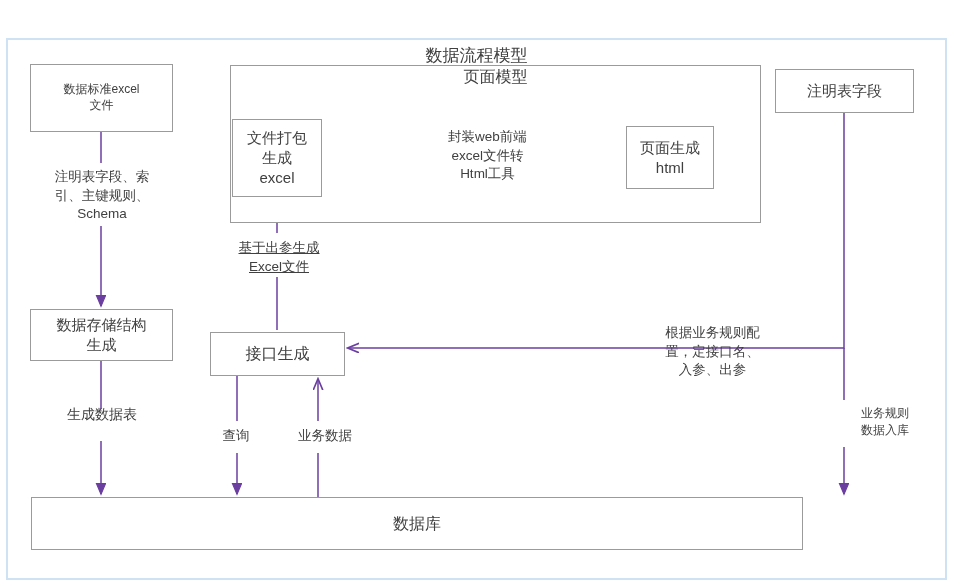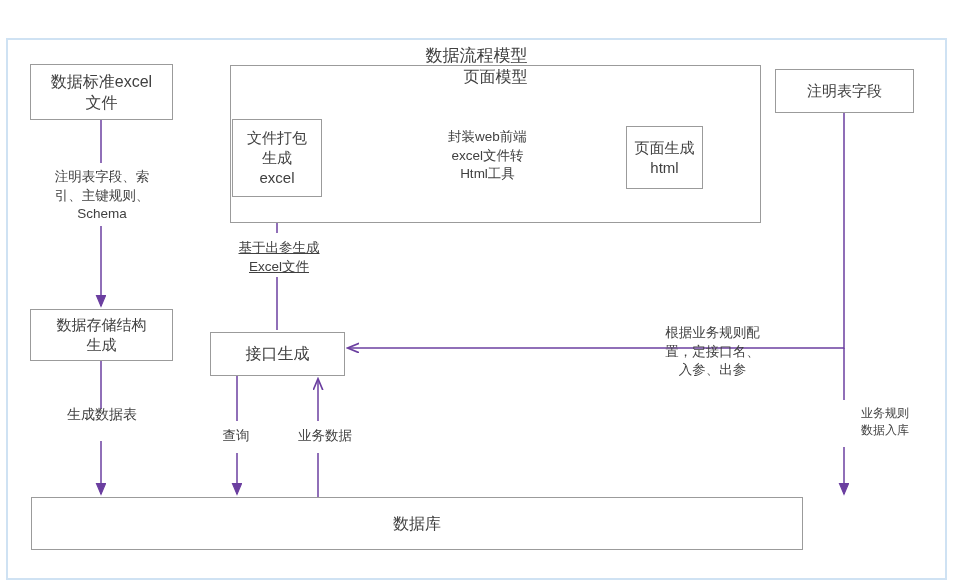--- a/index.html
+++ b/index.html
@@ -54,25 +54,25 @@
     left: 0; top: 12px;
     width: 953px;
     text-align: center;
     font-size: 17px;
     color: #404040;
     font-weight: normal;
     z-index: 5;
     margin-top: 32px;
   }
   
-  #node-excel-standard { left: 30px;  top: 64px;  width: 143px; height: 56px;  font-size: 16px; }
+  #node-excel-standard { left: 30px;  top: 64px;  width: 143px; height: 68px;  font-size: 12px; }
   #node-page-model     { left: 210px; top: 65px;  width: 531px; height: 158px; font-size: 16px;
                          align-items: flex-start; padding-top: 0; margin-left: 20px; }
   #node-file-package   { left: 232px; top: 119px; width: 90px;  height: 78px;  font-size: 15px; }
-  #node-page-html      { left: 626px; top: 126px; width: 77px;  height: 63px;  font-size: 15px; }
+  #node-page-html      { left: 626px; top: 126px; width: 88px;  height: 63px;  font-size: 15px; }
   #node-biz-rule-cfg   { left: 775px; top: 69px;  width: 139px; height: 44px;  font-size: 15px; }
   #node-data-struct    { left: 30px;  top: 309px; width: 143px; height: 52px;  font-size: 15px; }
   #node-api-gen        { left: 210px; top: 332px; width: 135px; height: 44px;  font-size: 16px; justify-content: center; }
   #node-database       { left: 31px;  top: 497px; width: 772px; height: 53px;  font-size: 16px; }
   
   #label-schema        { left: 22px;  top: 168px; width: 160px; font-size: 13.5px; }
   #label-encapsulate   { left: 400px; top: 128px; width: 175px; font-size: 13.5px; }
   #label-excel-from-out{ left: 195px; top: 239px; width: 168px; font-size: 13.5px; text-decoration: underline; }
   #label-gen-table     { left: 22px;  top: 405px; width: 160px; font-size: 14px; }
   #label-query         { left: 193px; top: 427px; width: 86px;  font-size: 13.5px; }

